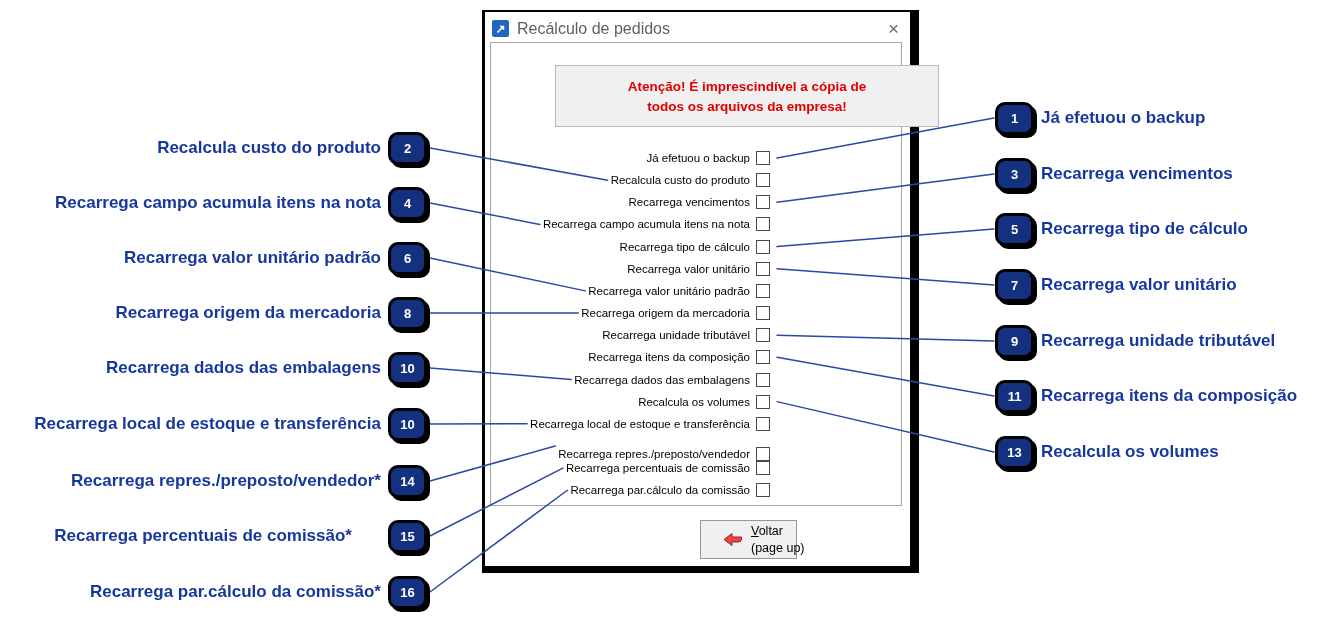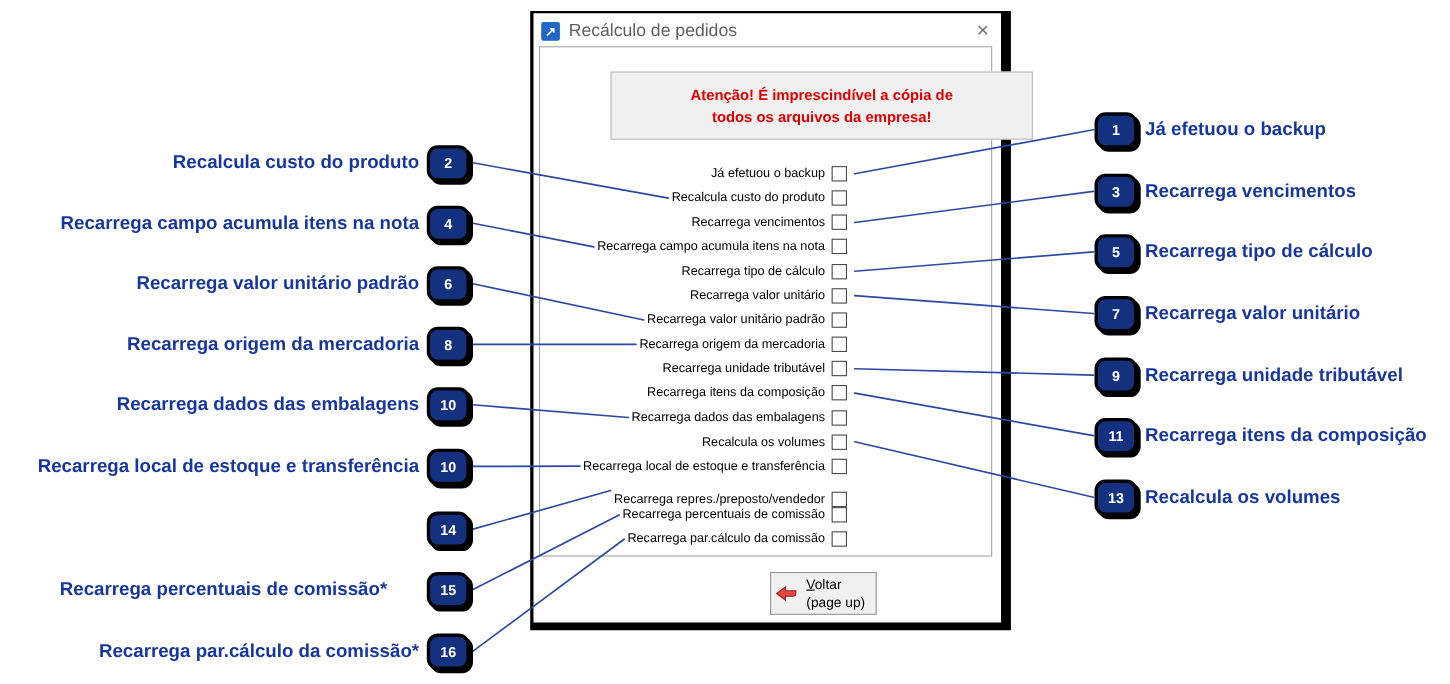--- a/index.html
+++ b/index.html
@@ -28,21 +28,21 @@
              display:flex; flex-direction:column; justify-content:center; gap:5px;margin-left:48px; }
   .warnline { text-align:center; color:#e00000; font-weight:bold; font-size:13.5px; }
 
   .cb-row { position:absolute; left:0; right:0; height:22px; display:flex;
             align-items:center; justify-content:flex-end; gap:6px; padding-right:131px; }
   .cb-label { font-size:11.5px; color:#000; white-space:nowrap; }
   .cb-box { width:14px; height:14px; background:#fff; border:1px solid #494949; flex:0 0 auto; }
 
   .btn { position:absolute; top:508px; height:39px; background:#f0f0f0;
          border:1px solid #979797; display:flex; align-items:center; gap:8px;
-         padding:0 4px; font-size:12.5px; color:#000; }
+         padding:0 22px; font-size:12.5px; color:#000; }
   .btn-voltar { left:215px; width:97px; }
   .btn-avancar { left:321px; width:98px; }
   .btn-text { display:flex; flex-direction:column; line-height:1.3; white-space:nowrap; }
   .u { text-decoration:underline; }
   .btn-arrow { display:flex; align-items:center; flex:0 0 auto; }
   .btn-avancar .btn-arrow { margin-left:auto; }
 
   
   .anno { position:absolute; display:flex; align-items:center; gap:7px; height:40px; z-index:6; }
   .anno.right { flex-direction:row-reverse; justify-content:flex-end; }
@@ -203,20 +203,21 @@
         <span class="badge-num">10</span>
       </span>
     </div>
       <div class="anno left" style="top: 404px; right: 891px;">
       <span class="anno-label">Recarrega local de estoque e transferência</span>
       <span class="badge">
         <span class="badge-num">10</span>
       </span>
     </div>
       <div class="anno left" style="top: 461px; right: 891px;">
+      <span class="anno-label">Recarrega repres./preposto/vendedor*</span>
       <span class="badge">
         <span class="badge-num">14</span>
       </span>
     </div>
       <div class="anno left" style="top: 516px; right: 891px; gap: 36px;">
       <span class="anno-label">Recarrega percentuais de comissão*</span>
       <span class="badge">
         <span class="badge-num">15</span>
       </span>
     </div>

